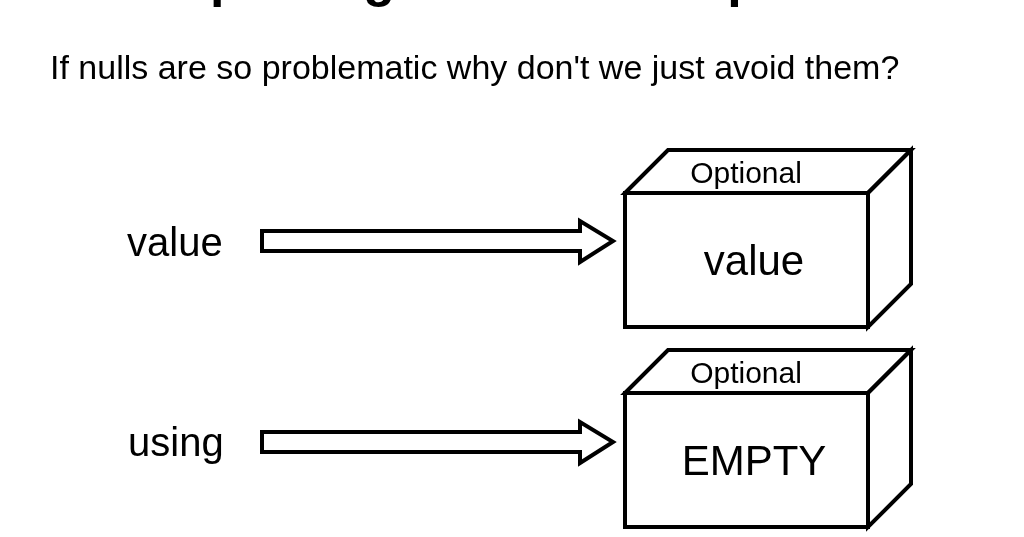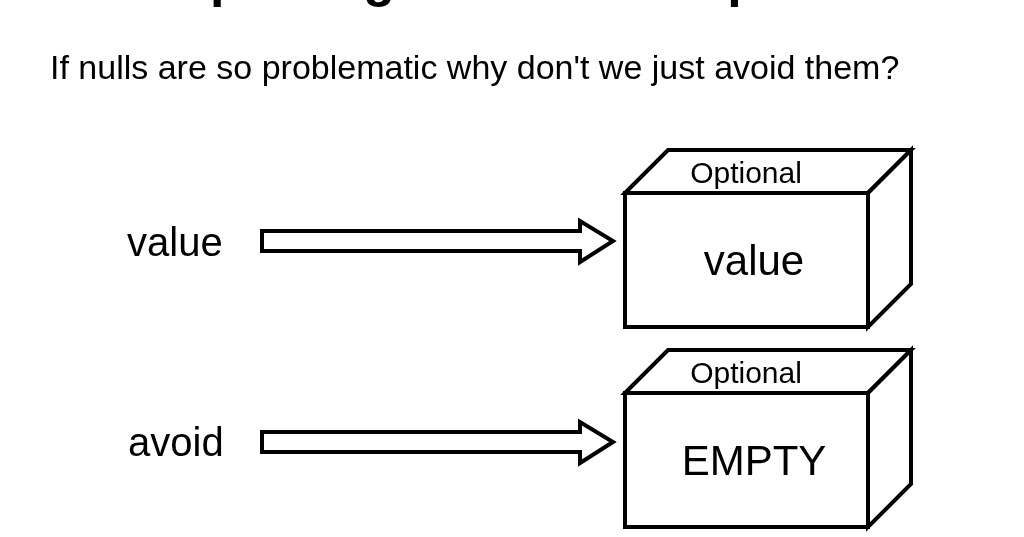--- a/index.html
+++ b/index.html
@@ -125,21 +125,21 @@
     <polygon class="face" points="7,50 50,7 293,7 250,50"></polygon>
 
     <polygon class="face" points="250,50 293,7 293,141 250,184"></polygon>
 
     <rect class="face" x="7" y="50" width="243" height="134"></rect>
 
     <text class="box-top-label" x="128" y="40" text-anchor="middle">Optional</text>
     <text class="box-front-label" x="136" y="132" text-anchor="middle">value</text>
   </svg>
 
-  <div class="src-label row2">avoid</div>
+  <div class="src-label row2">using</div>
 
   <svg class="arrow-svg row2" width="365" height="60" viewBox="0 0 365 60">
     <polygon class="arrow-shape" points="7,16 325,16 325,6 358,26 325,47 325,36 7,36"></polygon>
   </svg>
 
   <svg class="box-svg row2" width="300" height="195" viewBox="0 0 300 195">
     <polygon class="face" points="7,50 50,7 293,7 250,50"></polygon>
     <polygon class="face" points="250,50 293,7 293,141 250,184"></polygon>
     <rect class="face" x="7" y="50" width="243" height="134"></rect>
     <text class="box-top-label" x="128" y="40" text-anchor="middle">Optional</text>

